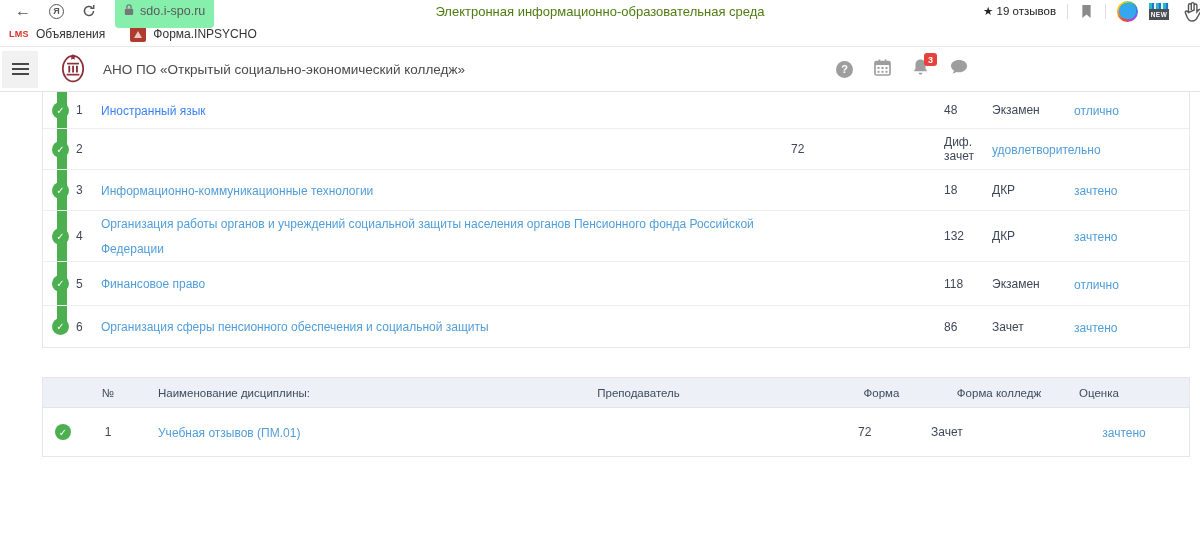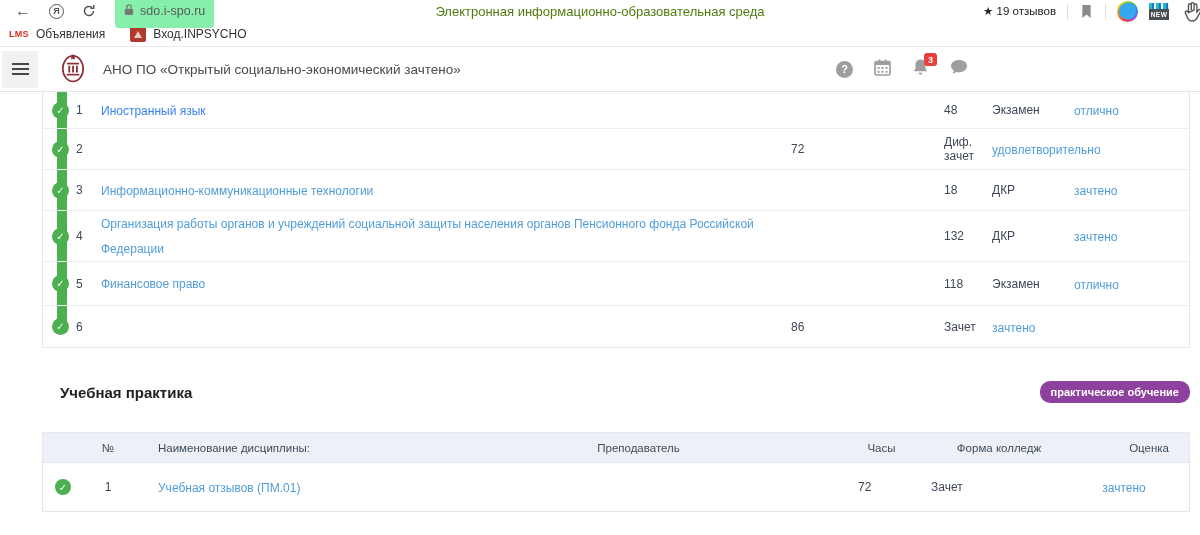--- a/index.html
+++ b/index.html
@@ -80,21 +80,21 @@
   .section-title { font-size:15px; font-weight:bold; color:#222; margin-left:18px; }
   .purple-badge { color:#fff; font-size:11px; font-weight:bold; padding:5px 11px; border-radius:10px; }
 
   .tbl2 { margin-top:29px; border:1px solid #e7e7e7; }
   .p-grid { display:grid; grid-template-columns:40px 50px 300px 1fr 75px 160px 110px; align-items:center; }
   .p-head { background:#edf1f7; min-height:30px; border-bottom:1px solid #e2e6ec; }
   .p-head > div { font-size:11.5px; color:#3f4b5b; }
   .ph-num { text-align:center; }
   .ph-name { padding-left:25px; }
   .ph-teacher, .ph-hours, .ph-control { text-align:center; }
-  .ph-grade { text-align:right; padding-right:20px; }
+  .ph-grade { text-align:left; padding-right:20px; }
   .p-row { min-height:48px; }
   .p-icon { display:flex; justify-content:center; }
   .p-check { width:16px; height:16px; border-radius:50%; color:#fff; font-size:10px;
     display:flex; align-items:center; justify-content:center; }
   .p-num { text-align:center; font-size:12px; color:#3e4757; }
   .p-name { padding-left:25px; }
   .p-name a { font-size:12px; text-decoration:none; cursor:pointer; }
   .p-hours { font-size:12px; color:#3e4757; padding-left:14px; }
   .p-control { font-size:12px; color:#3e4757; padding-left:12px; }
   .p-grade { text-align:center; padding-right:20px; }
@@ -151,41 +151,41 @@
     </span>
   </span>
 </div>
 
 <div class="bookmarks">
   <span class="lms-ico">LMS</span>
   <span class="bm-label">Объявления</span>
   <span class="emblem-ico">
       <span class="emblem-inner"></span>
     </span>
-  <span class="bm-label">Вход.INPSYCHO</span>
+  <span class="bm-label">Форма.INPSYCHO</span>
 </div>
 
 <div class="site-header">
   <div class="hamburger">
       <span></span>
       <span></span>
       <span></span>
     </div>
   <span class="crest">
     <svg width="34" height="34" viewBox="0 0 40 40">
       <ellipse cx="20" cy="22" rx="12" ry="15" fill="none" stroke="#8b3038" stroke-width="2"></ellipse>
       <path d="M20 4.5l1.1 2.3 2.6.4-1.9 1.8.5 2.6-2.3-1.2-2.3 1.2.5-2.6-1.9-1.8 2.6-.4z" fill="#8b3038"></path>
       <rect x="13" y="15" width="14" height="2" fill="#8b3038"></rect>
       <rect x="14.5" y="18.5" width="2.2" height="8" fill="#8b3038"></rect>
       <rect x="19" y="18.5" width="2.2" height="8" fill="#8b3038"></rect>
       <rect x="23.5" y="18.5" width="2.2" height="8" fill="#8b3038"></rect>
       <rect x="12.5" y="28" width="15" height="2" fill="#8b3038"></rect>
     </svg>
   </span>
-  <span class="college-name">АНО ПО «Открытый социально-экономический зачтено»</span>
+  <span class="college-name">АНО ПО «Открытый социально-экономический колледж»</span>
   <span class="hdr-icons">
     <span class="q-circle">?</span>
     <span style="cursor:pointer;">
       <svg width="17" height="17" viewBox="0 0 17 17">
           <rect x="1" y="2.5" width="15" height="13.5" rx="1.5" fill="none" stroke="#9e9e9e" stroke-width="1.7"></rect>
           <rect x="1" y="2.5" width="15" height="3.5" fill="#9e9e9e"></rect>
           <rect x="4.5" y="0.5" width="1.8" height="3.5" fill="#9e9e9e"></rect>
           <rect x="10.7" y="0.5" width="1.8" height="3.5" fill="#9e9e9e"></rect>
           <g fill="#9e9e9e">
             <rect x="3.5" y="8" width="2" height="2"></rect>
@@ -274,39 +274,36 @@
         <div class="cell-hours">118</div>
         <div class="cell-control">Экзамен</div>
         <div class="cell-grade"><a style="color: rgb(81, 157, 217);">отлично</a></div>
       </div>
 
       <div class="d-row h41">
         <div class="badge-cell">
           <span class="check-badge" style="background: rgb(76, 175, 80);">✓</span>
         </div>
         <div class="cell-num">6</div>
+        <div class="cell-name"><a style="color: rgb(81, 157, 217);">Организация сферы пенсионного обеспечения и социальной защиты</a></div>
         <div></div>
         <div class="cell-hours">86</div>
         <div class="cell-control">Зачет</div>
         <div class="cell-grade"><a style="color: rgb(81, 157, 217);">зачтено</a></div>
       </div>
     </div>
 
-  <div class="section-head">
-    <span class="section-title">Учебная практика</span>
-    <span class="purple-badge" style="background: rgb(143, 65, 159);">практическое обучение</span>
-  </div>
 
   <div class="tbl tbl2">
     <div class="p-grid p-head">
       <div></div>
       <div class="ph-num">№</div>
       <div class="ph-name">Наименование дисциплины:</div>
       <div class="ph-teacher">Преподаватель</div>
-      <div class="ph-hours">Часы</div>
+      <div class="ph-hours">Форма</div>
       <div class="ph-control">Форма колледж</div>
       <div class="ph-grade">Оценка</div>
     </div>
     <div>
 
         <div class="p-grid p-row">
           <div class="p-icon">
             <span class="p-check" style="background: rgb(76, 175, 80);">✓</span>
           </div>
           <div class="p-num">1</div>

